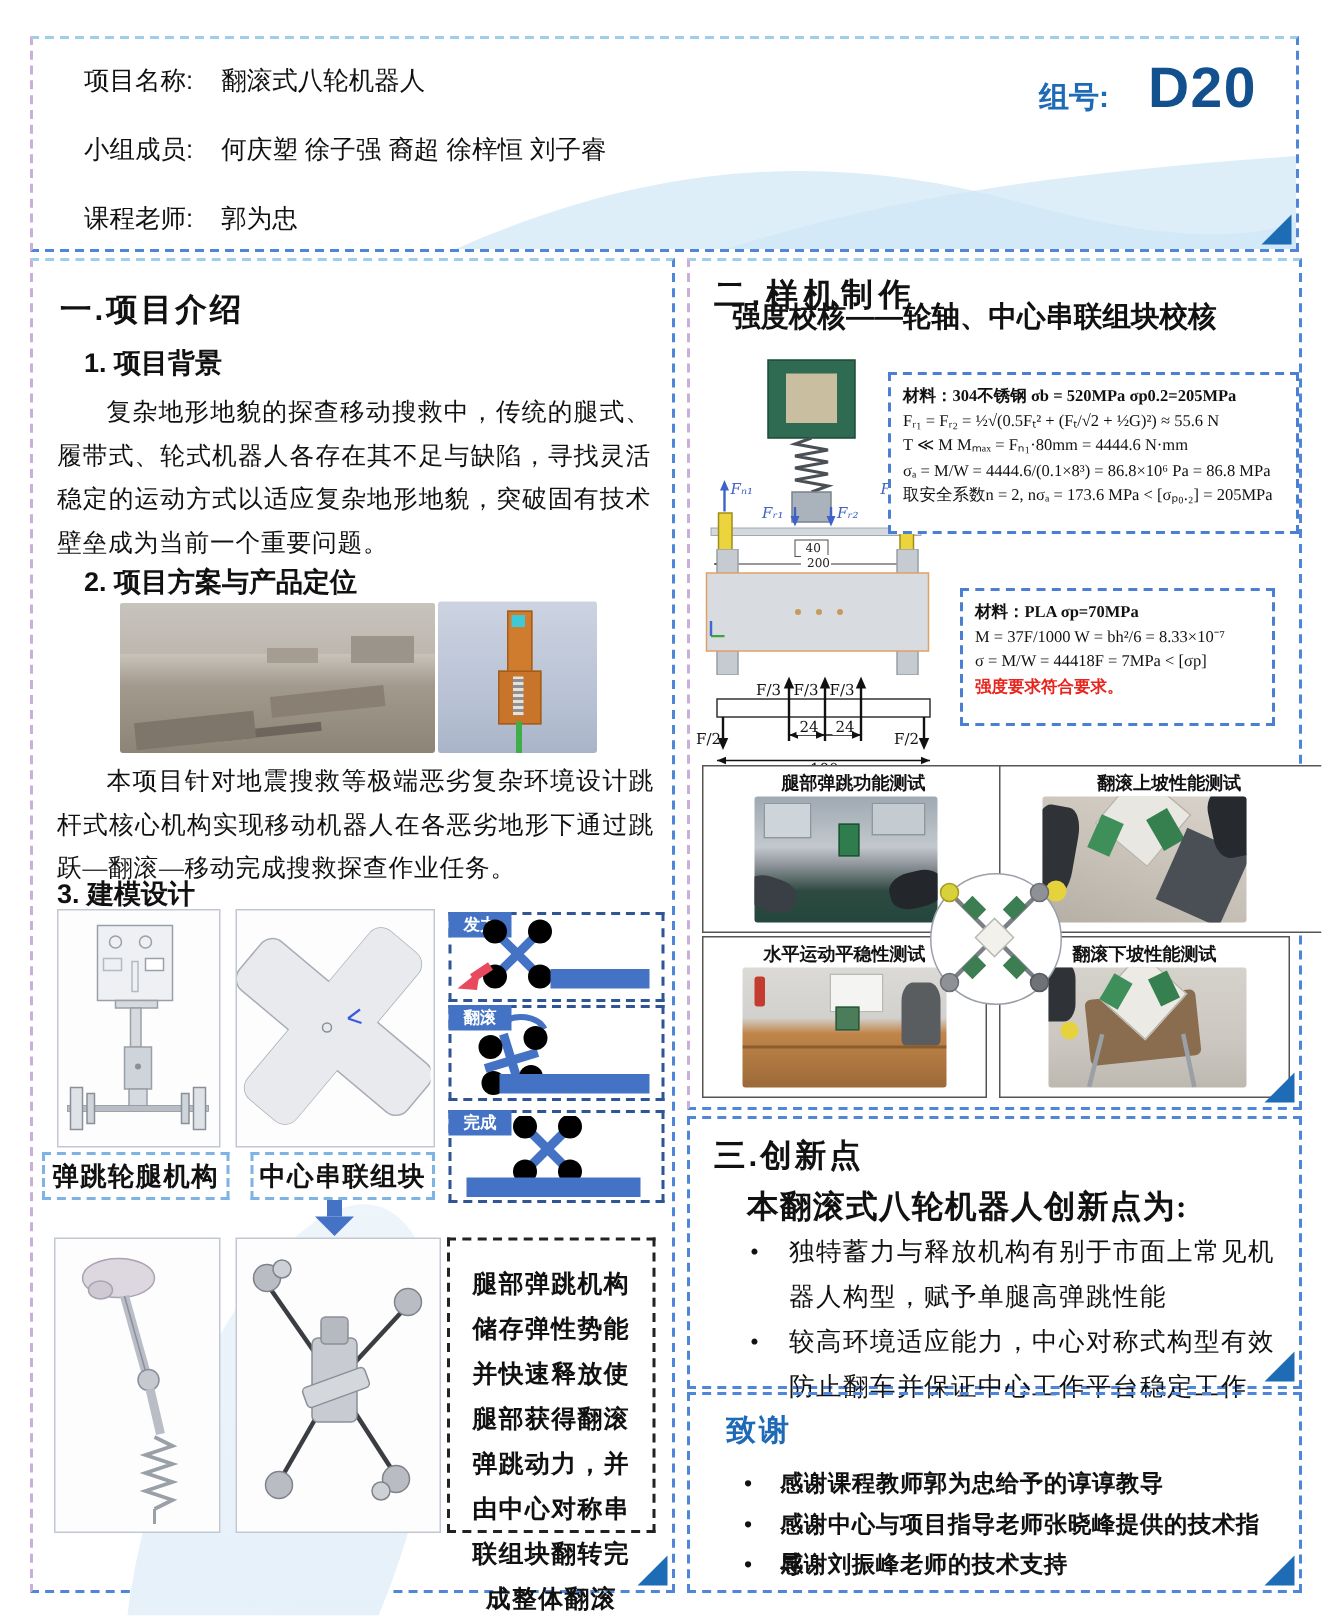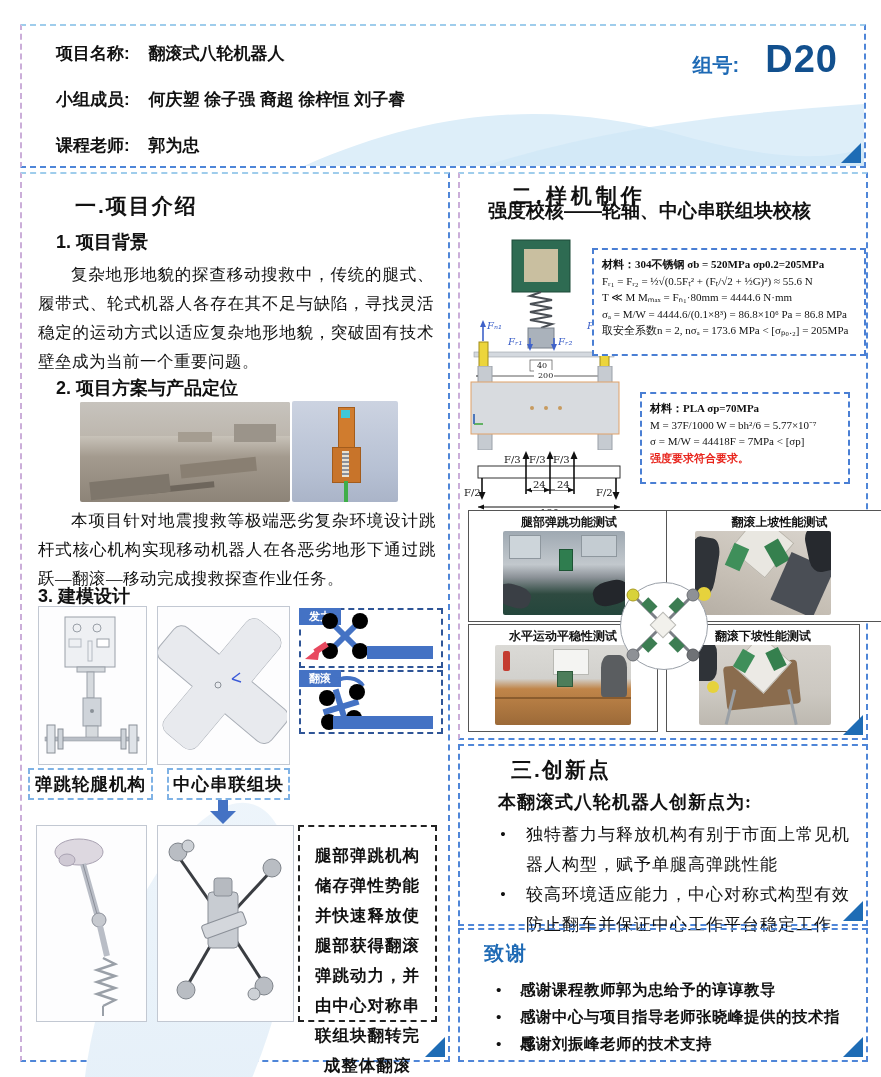--- a/index.html
+++ b/index.html
@@ -5,27 +5,27 @@
   html,body{margin:0;padding:0;background:#fff;}
   #poster{position:relative;width:881px;height:1077px;background:#fff;
     font-family:"Liberation Sans",sans-serif;overflow:hidden;color:#111;}
   .box{position:absolute;border:2px dashed #4f86d8;background:transparent;}
   .box.grad{border-top-color:#9fcdec;border-left-color:#cbaed9;}
   .tri{position:absolute;right:3px;bottom:3px;width:0;height:0;
     border-left:20px solid transparent;border-bottom:20px solid #1e6cb5;}
   .abs{position:absolute;}
   
   .h-rows{position:absolute;left:34px;top:16px;display:flex;flex-direction:column;gap:22px;}
-  .h-row{font-weight:700;font-size:17px;line-height:24px;white-space:nowrap;}
+  .h-row{font-weight:400;font-size:17px;line-height:24px;white-space:nowrap;}
   .h-row .h-val{margin-left:14px;}
   #group{position:absolute;right:26px;top:12px;display:flex;align-items:baseline;gap:26px;}
   .g-label{color:#1e6ab5;font-weight:700;font-size:20px;}
   .g-num{color:#12508e;font-weight:700;font-size:38px;letter-spacing:1px;}
   
-  .sec-title{font-weight:700;font-size:21px;letter-spacing:2px;margin-left:35px;}
+  .sec-title{font-weight:700;font-size:21px;letter-spacing:2px;}
   .sub-head{font-weight:700;font-size:18px;}
   .para{font-family:"Liberation Serif",serif;font-size:16.5px;line-height:29px;
     text-align:justify;text-indent:2em;letter-spacing:0.5px;}
   .frame{position:absolute;background:#fdfdfe;border:1px solid #c2c8d2;}
   .lblbox{position:absolute;border:2px dashed #7fb2e5;background:#fff;
     font-family:"Liberation Serif",serif;font-weight:700;font-size:17.5px;
     display:flex;align-items:center;justify-content:center;letter-spacing:1px;}
   .step-panel{position:absolute;border:2px dashed #2f5597;background:#fff;}
   .step-tag{position:absolute;left:-2px;top:-2px;width:42px;height:17px;background:#4472c4;
     color:#fff;font-size:11px;font-weight:700;display:flex;align-items:center;justify-content:center;}
@@ -170,20 +170,34 @@
         </g>
         <g fill="#000">
           <circle cx="26" cy="24" r="8"></circle>
             <circle cx="56" cy="18" r="8"></circle>
           <circle cx="28" cy="48" r="8"></circle>
             <circle cx="53" cy="44" r="8"></circle>
         </g>
         <rect x="32" y="42" width="100" height="13" fill="#4472c4"></rect>
       </svg>
     </div>
+    <div class="step-panel" style="left:277px;top:566px;width:140px;height:58px;">
+      <div class="step-tag">完成</div>
+      <svg width="136" height="54" viewBox="0 0 136 54" style="position:absolute;left:0;top:2px;">
+        <g transform="translate(64,22)" stroke="#4472c4" stroke-width="6">
+          <line x1="-13" y1="-13" x2="13" y2="13"></line>
+            <line x1="-13" y1="13" x2="13" y2="-13"></line>
+        </g>
+        <circle cx="49" cy="7" r="8" fill="#000"></circle>
+          <circle cx="79" cy="7" r="8" fill="#000"></circle>
+        <circle cx="49" cy="37" r="8" fill="#000"></circle>
+          <circle cx="79" cy="37" r="8" fill="#000"></circle>
+        <rect x="10" y="41" width="116" height="13" fill="#4472c4"></rect>
+      </svg>
+    </div>
 
     <div class="lblbox" style="left:6px;top:594px;width:121px;height:28px;">
       <span>弹跳轮腿机构</span>
     </div>
     <div class="lblbox" style="left:145px;top:594px;width:119px;height:28px;">
       <span>中心串联组块</span>
     </div>
 
     <svg class="abs" style="left:186px;top:626px;" width="30" height="24" viewBox="0 0 30 24">
       <rect x="10" y="0" width="10" height="11" fill="#4472c4"></rect>
@@ -309,21 +323,21 @@
       <rect x="91" y="30" width="13" height="10" fill="#fff"></rect>
       <text class="frc-t" x="93" y="38">24</text>
       <line x1="14" y1="57" x2="156" y2="57" stroke="#111"></line>
       <path d="M14,57 L20,54.5 L20,59.5 Z" fill="#111"></path>
         <path d="M156,57 L150,54.5 L150,59.5 Z" fill="#111"></path>
       <text class="frc-t" x="76" y="66">180</text>
     </svg>
 
     <div class="fbox" style="left:180px;top:218px;width:210px;height:92px;">
       <div class="f-line" style="font-weight:700;">材料：PLA  σp=70MPa</div>
-      <div class="f-line">M = 37F/1000   W = bh²/6 = 5.77×10⁻⁷</div>
+      <div class="f-line">M = 37F/1000   W = bh²/6 = 8.33×10⁻⁷</div>
       <div class="f-line">σ = M/W = 44418F = 7MPa &lt; [σp]</div>
       <div class="f-line f-red" style="font-weight:700;">强度要求符合要求。</div>
     </div>
 
     <div class="card" style="left:8px;top:336px;width:188px;height:110px;padding-left:12px;">
       <div class="card-title">腿部弹跳功能测试</div>
       <div class="photo" style="left:34px;top:20px;width:122px;height:84px;
                   background:linear-gradient(180deg,#9fa9b2 0%,#c2c8cd 40%,#8c9298 55%,#2e4a40 75%,#24463c 100%);">
         <div class="abs" style="left:6px;top:4px;width:30px;height:22px;background:#cdd5da;border:1px solid #8e979e;"></div>
         <div class="abs" style="right:8px;top:4px;width:34px;height:20px;background:#c4ccd2;border:1px solid #8e979e;"></div>
@@ -390,21 +404,21 @@
         <circle cx="72" cy="72" r="6" fill="#6f7276" stroke="#55585c"></circle>
         <rect x="33" y="33" width="18" height="18" transform="rotate(45 42 42)" fill="#f2f1ec" stroke="#b9b9b4"></rect>
       </svg>
     </div>
 
     <div class="tri"></div>
   </div>
 
   <div class="box" id="innov-box" style="left:458px;top:744px;width:406px;height:178px;">
     <div class="abs sec-title" style="left:16px;top:10px;">三.创新点</div>
-    <div class="abs" style="left:38px;top:44px;font-family:'Liberation Serif',serif;font-weight:700;font-size:18px;letter-spacing:1px;">本翻滚式八轮机器人创新点为:</div>
+    <div class="abs" style="left:38px;top:44px;font-family:'Liberation Serif',serif;font-weight:700;font-size:21px;letter-spacing:1px;">本翻滚式八轮机器人创新点为:</div>
     <div class="inno-row" style="left:40px;top:74px;width:350px;">
       <span class="blt">•</span>
       <span>独特蓄力与释放机构有别于市面上常见机器人构型，赋予单腿高弹跳性能</span>
     </div>
     <div class="inno-row" style="left:40px;top:134px;width:350px;">
       <span class="blt">•</span>
       <span>较高环境适应能力，中心对称式构型有效防止翻车并保证中心工作平台稳定工作</span>
     </div>
     <div class="tri"></div>
   </div>

